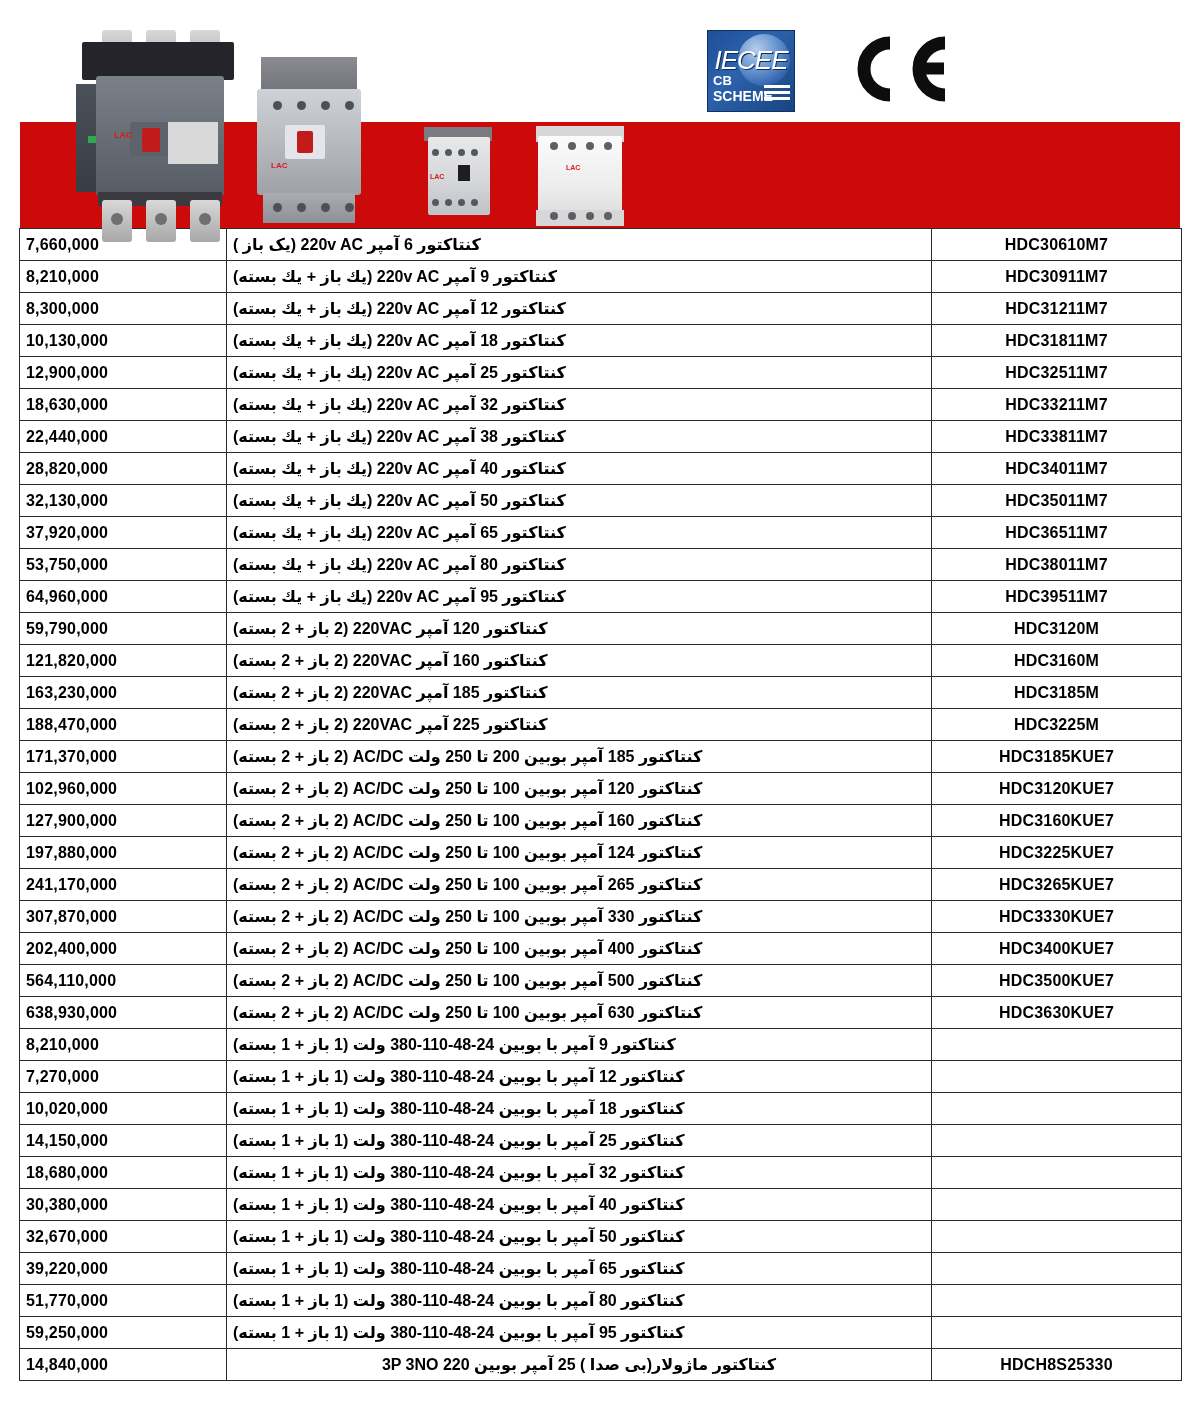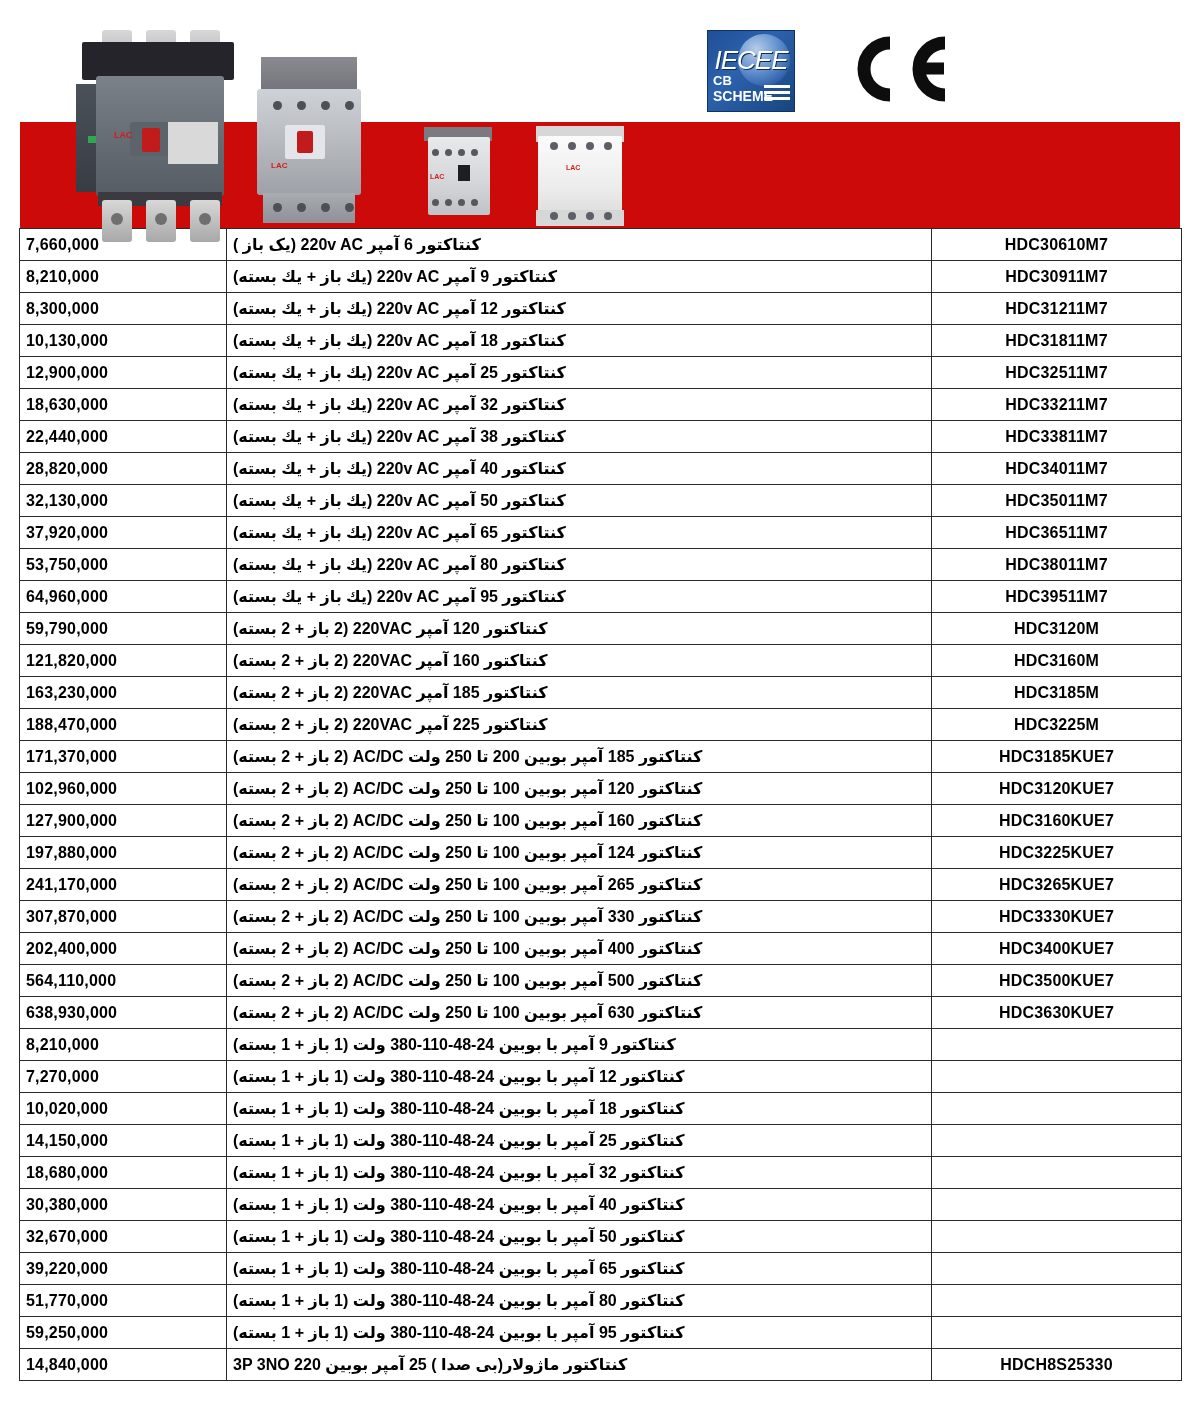--- a/index.html
+++ b/index.html
@@ -341,21 +341,21 @@
     padding-right: 10px;
   }
   td.price {
     text-align: left;
     direction: ltr;
     font-size: 20px;
     font-weight: 700;
     padding-left: 14px;
     letter-spacing: .2px;
   }
-  td.desc.centered { text-align: left; }
+  td.desc.centered { text-align: center; }
 </style>
 </head>
 <body>
 
 <div id="header">
 
   <div id="red-bar"></div>
 
   <div class="photo" id="photo-large">
     <div class="lug t1"></div>

